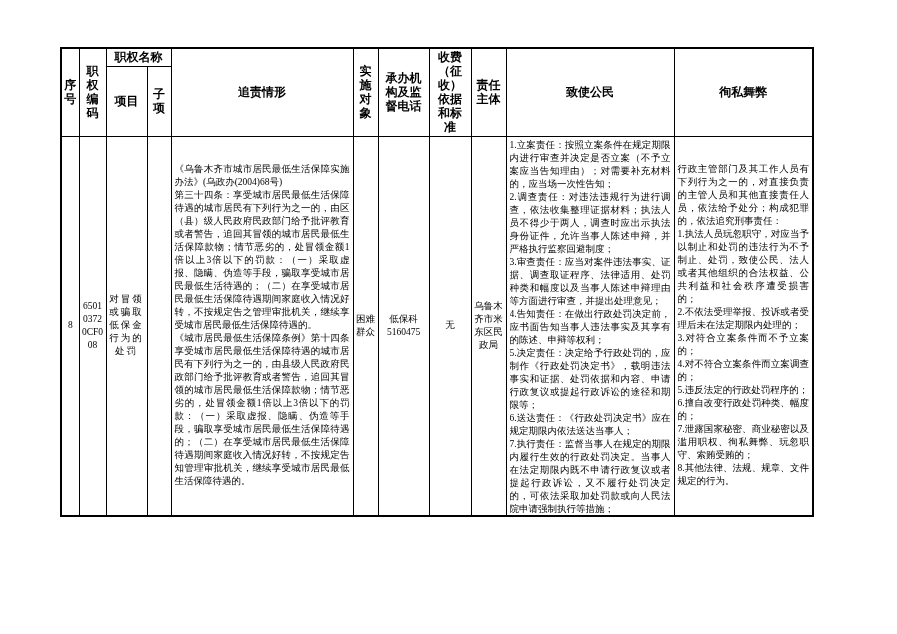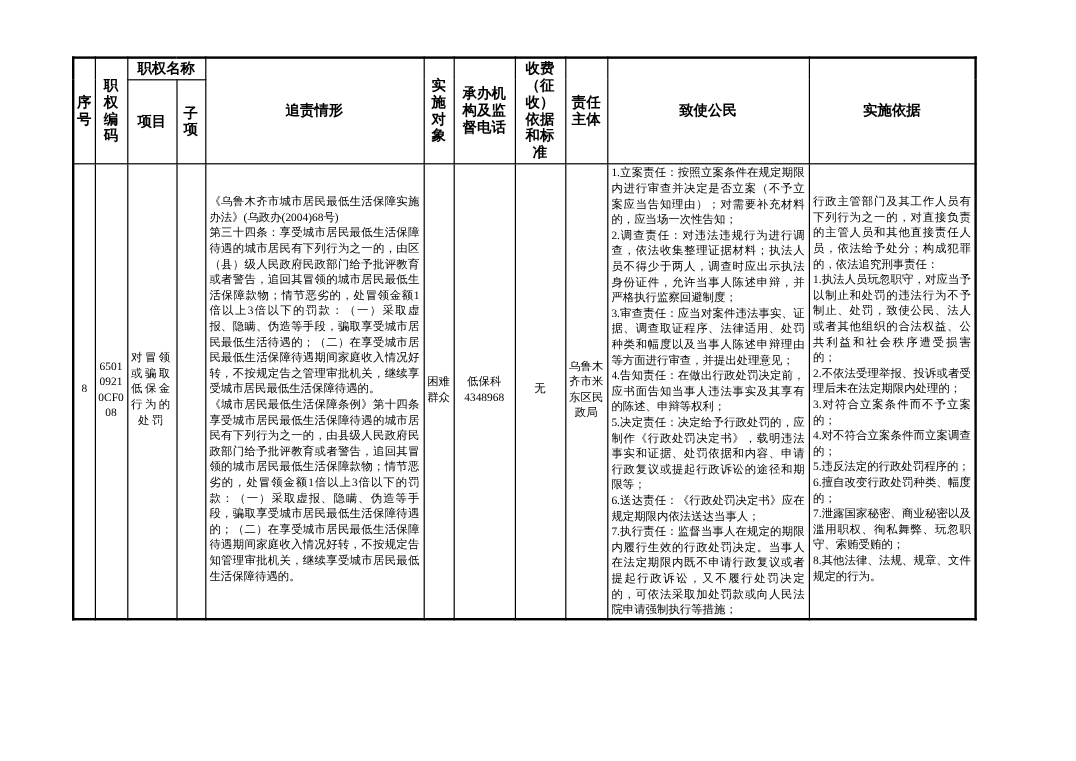--- a/index.html
+++ b/index.html
@@ -102,48 +102,48 @@
 督电话</th>
       <th rowspan="2">收费
 （征
 收）
 依据
 和标
 准</th>
       <th rowspan="2">责任
 主体</th>
       <th rowspan="2">致使公民</th>
-      <th rowspan="2">实施依据</th>
+      <th rowspan="2">徇私舞弊</th>
     </tr>
     <tr class="hr2">
       <th>项目</th>
       <th>子
 项</th>
     </tr>
     <tr class="body-row">
       <td class="c">8</td>
       <td class="c">6501
-0921
+0372
 0CF0
 08</td>
       <td class="c spread">对冒领
 或骗取
 低保金
 行为的
 处罚</td>
       <td class="c"></td>
       <td class="long">
         <div class="txt">《乌鲁木齐市城市居民最低生活保障实施办法》(乌政办(2004)68号)
 第三十四条：享受城市居民最低生活保障待遇的城市居民有下列行为之一的，由区（县）级人民政府民政部门给予批评教育或者警告，追回其冒领的城市居民最低生活保障款物；情节恶劣的，处冒领金额1倍以上3倍以下的罚款：（一）采取虚报、隐瞒、伪造等手段，骗取享受城市居民最低生活待遇的；（二）在享受城市居民最低生活保障待遇期间家庭收入情况好转，不按规定告之管理审批机关，继续享受城市居民最低生活保障待遇的。
 《城市居民最低生活保障条例》第十四条享受城市居民最低生活保障待遇的城市居民有下列行为之一的，由县级人民政府民政部门给予批评教育或者警告，追回其冒领的城市居民最低生活保障款物；情节恶劣的，处冒领金额1倍以上3倍以下的罚款：（一）采取虚报、隐瞒、伪造等手段，骗取享受城市居民最低生活保障待遇的；（二）在享受城市居民最低生活保障待遇期间家庭收入情况好转，不按规定告知管理审批机关，继续享受城市居民最低生活保障待遇的。</div>
       </td>
       <td class="c">困难
 群众</td>
       <td class="c">低保科
-4348968</td>
+5160475</td>
       <td class="c">无</td>
       <td class="c">乌鲁木
 齐市米
 东区民
 政局</td>
       <td class="long top">
         <div class="clip txt">1.立案责任：按照立案条件在规定期限内进行审查并决定是否立案（不予立案应当告知理由）；对需要补充材料的，应当场一次性告知；
 2.调查责任：对违法违规行为进行调查，依法收集整理证据材料；执法人员不得少于两人，调查时应出示执法身份证件，允许当事人陈述申辩，并严格执行监察回避制度；
 3.审查责任：应当对案件违法事实、证据、调查取证程序、法律适用、处罚种类和幅度以及当事人陈述申辩理由等方面进行审查，并提出处理意见；
 4.告知责任：在做出行政处罚决定前，应书面告知当事人违法事实及其享有的陈述、申辩等权利；

